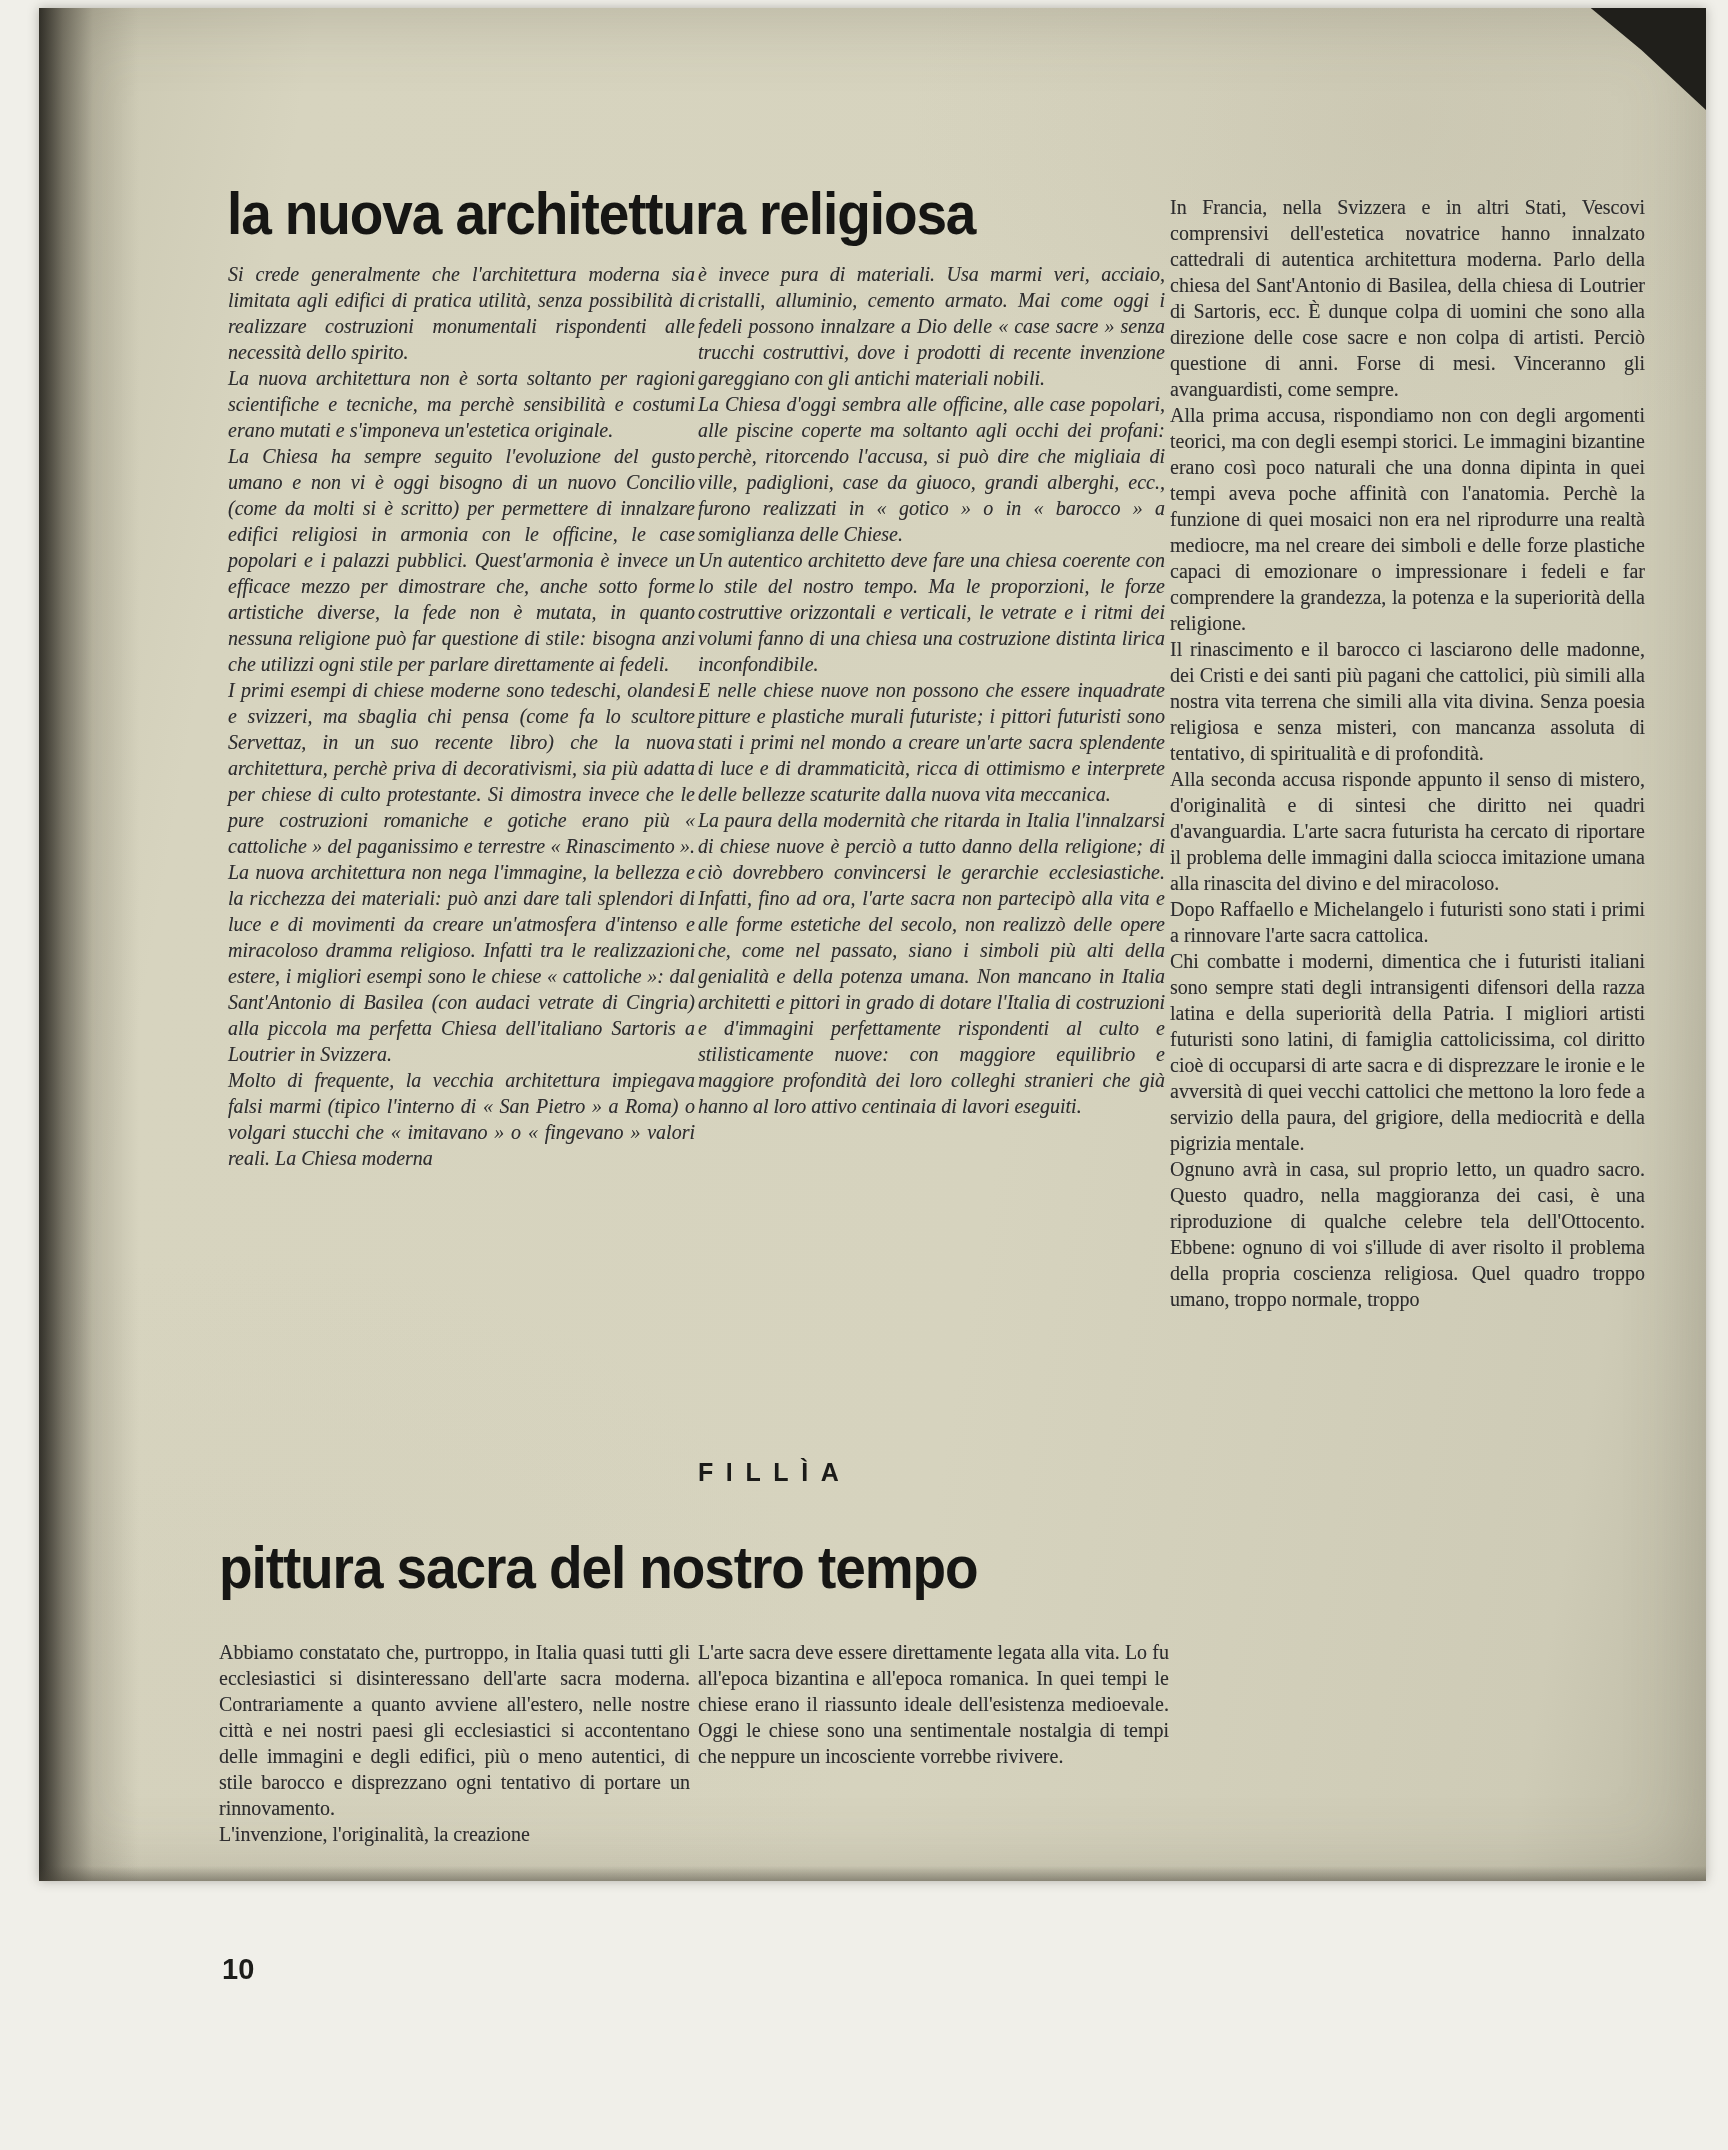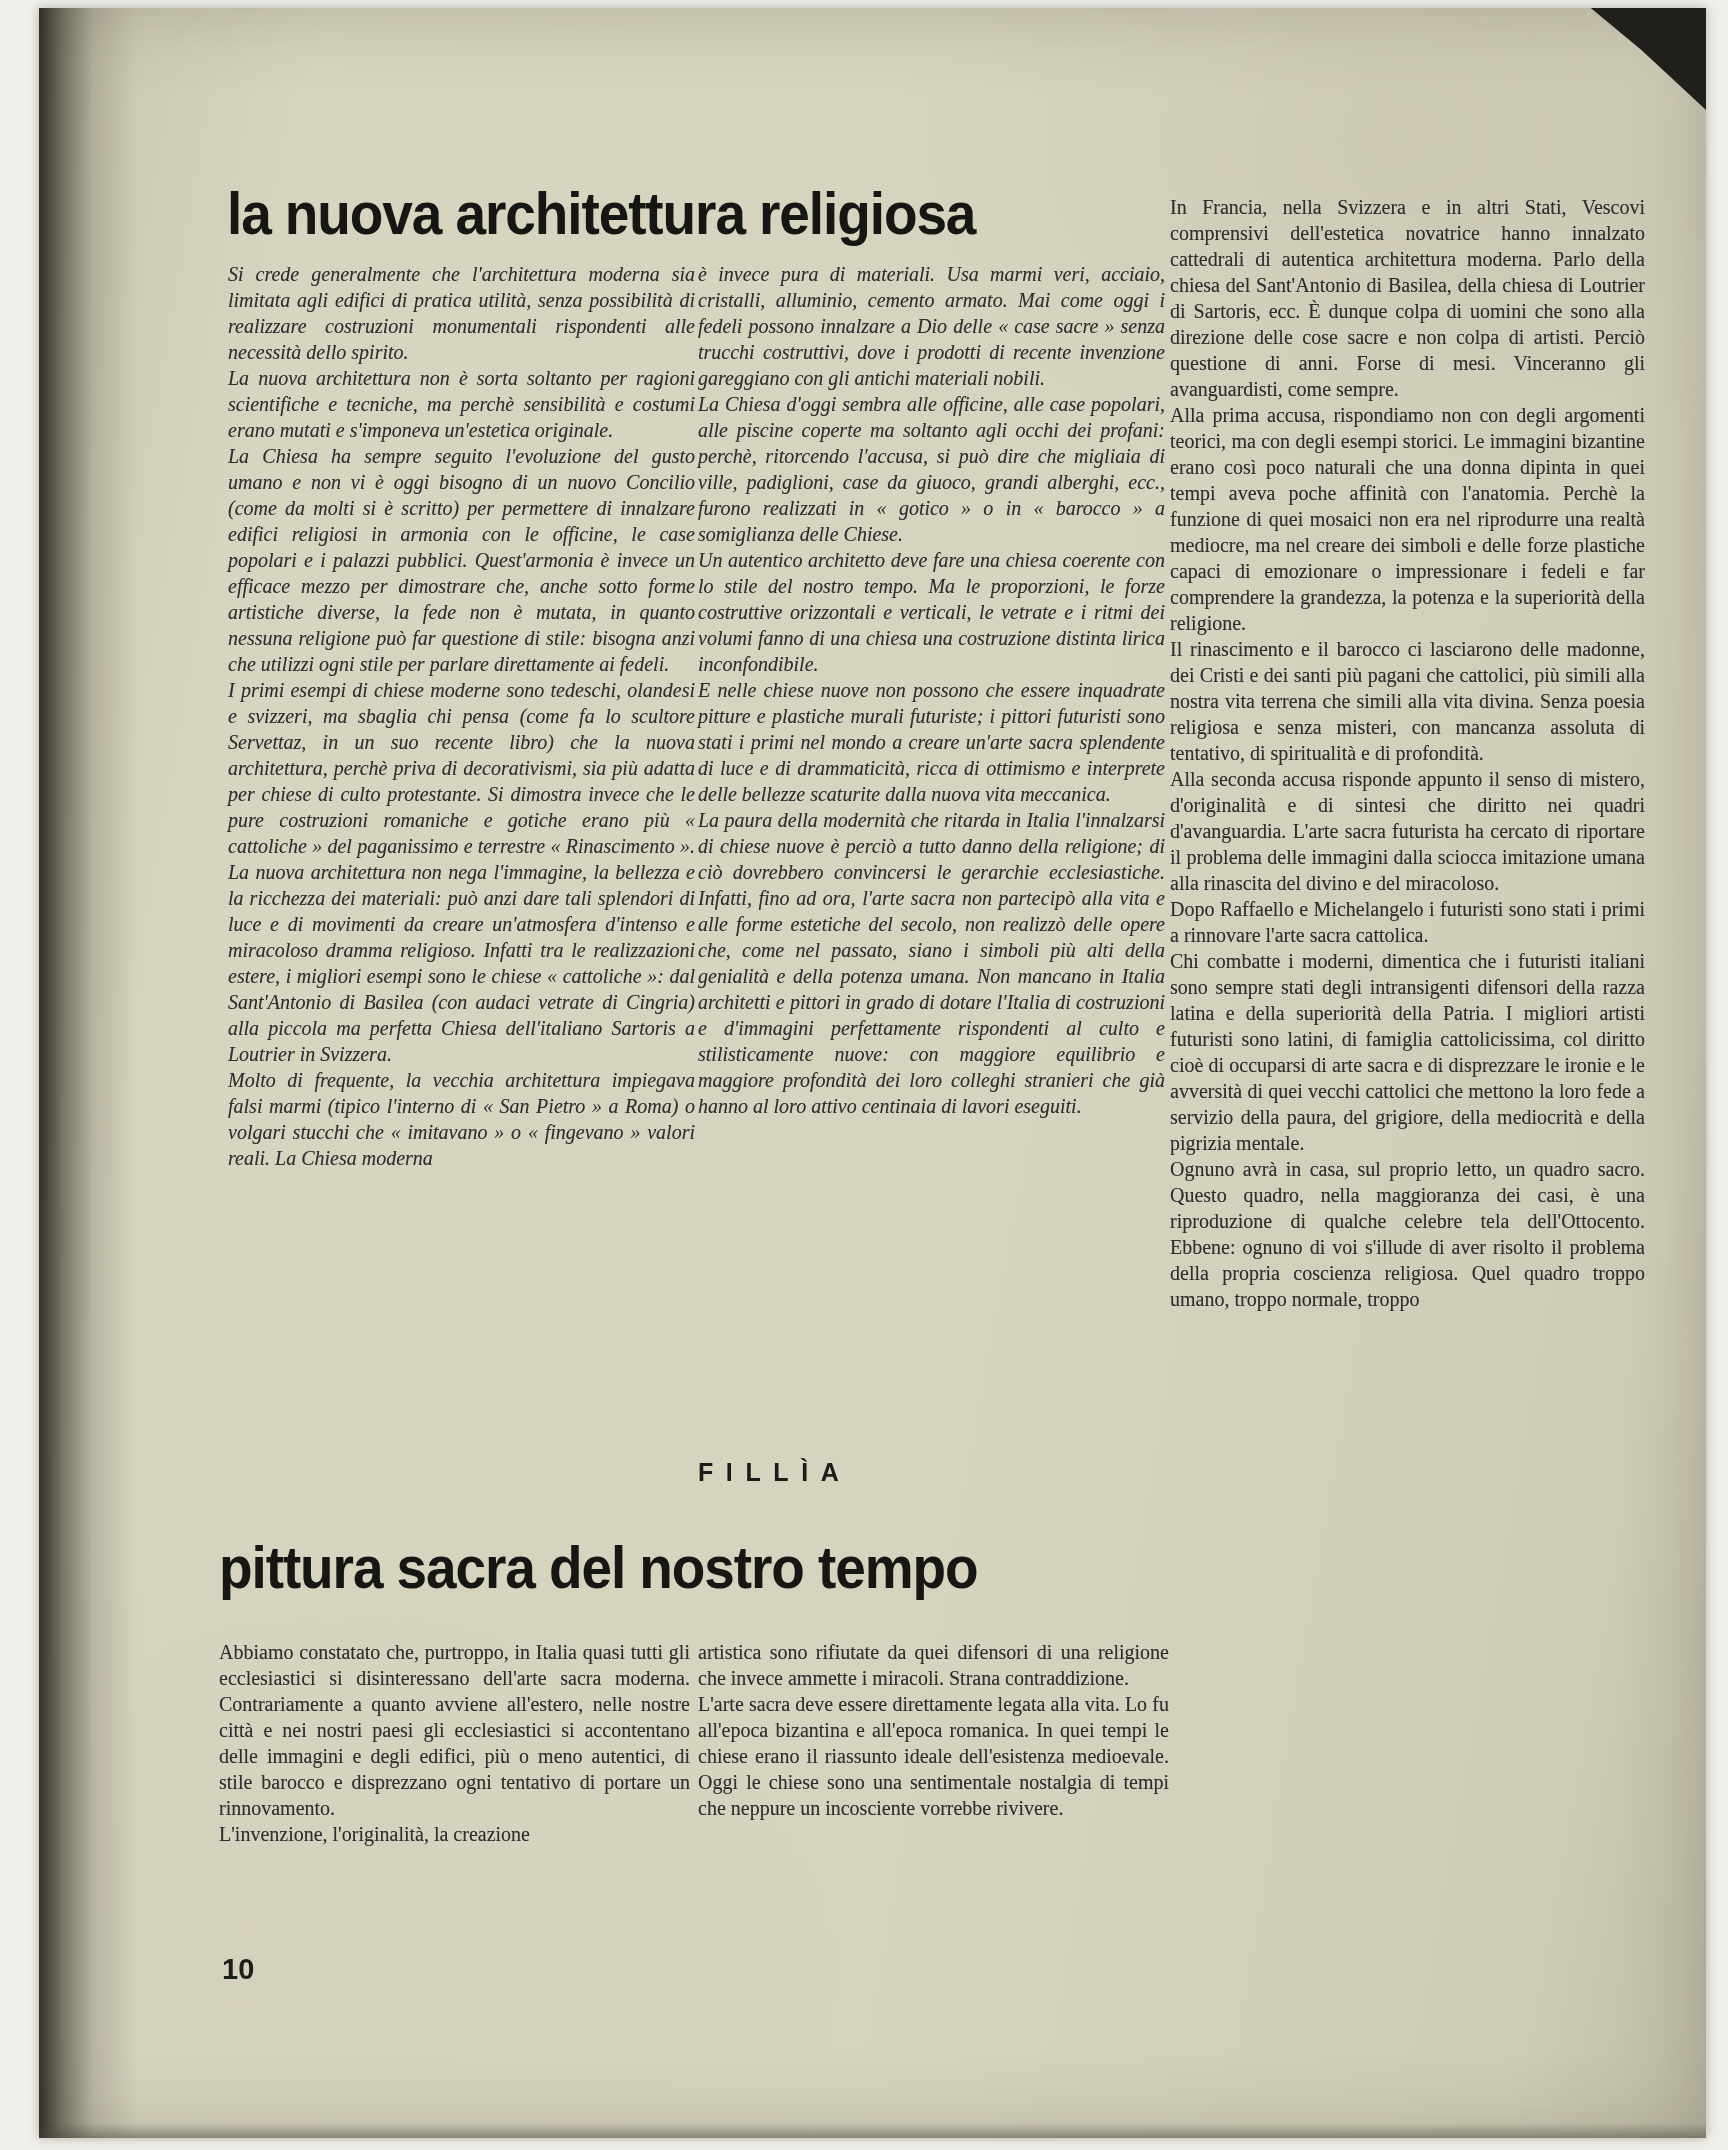--- a/index.html
+++ b/index.html
@@ -9,21 +9,21 @@
     font-family: "Liberation Serif", serif;
   }
   .scan {
     position: relative;
     width: 1728px; height: 2151px;
     overflow: hidden;
   }
   .paper {
     position: absolute;
     left: 39px; top: 8px;
-    width: 1667px; height: 2130px;
+    width: 1667px; height: 1873px;
     background:
       radial-gradient(799px 571px at 82% 6%, rgba(186,181,160,0.30), rgba(0,0,0,0) 62%),
       radial-gradient(1027px 799px at 12% 92%, rgba(206,202,182,0.28), rgba(0,0,0,0) 60%),
       linear-gradient(100deg, #c8c5af 0%, #d7d4bf 14%, #d6d3be 58%, #cecbb6 90%, #bdbaa5 100%);
     box-shadow: inset 0 0 80px rgba(88,84,68,0.30), 0 0 10.3px rgba(60,58,50,0.35);
   }
   .edge-left {
     position: absolute; left: 0; top: 0;
     width: 100px; height: 100%;
     background: linear-gradient(90deg,
@@ -121,21 +121,20 @@
     <div class="sig">FILLÌA</div>
 
     <h2 class="title t2">pittura sacra del nostro tempo</h2>
 
     <div class="col a2 b1">
       <p>Abbiamo constatato che, purtroppo, in Italia quasi tutti gli ecclesiastici si disinteressano dell'arte sacra moderna. Contrariamente a quanto avviene all'estero, nelle nostre città e nei nostri paesi gli ecclesiastici si accontentano delle immagini e degli edifici, più o meno autentici, di stile barocco e disprezzano ogni tentativo di portare un rinnovamento.</p>
       <p>L'invenzione, l'originalità, la creazione</p>
     </div>
 
     <div class="col a2 b2">
-      <p>artistica sono rifiutate da quei difensori di una religione che invece ammette i miracoli. Strana contraddizione.</p>
       <p>L'arte sacra deve essere direttamente legata alla vita. Lo fu all'epoca bizantina e all'epoca romanica. In quei tempi le chiese erano il riassunto ideale dell'esistenza medioevale. Oggi le chiese sono una sentimentale nostalgia di tempi che neppure un incosciente vorrebbe rivivere.</p>
     </div>
 
     <div class="col a2 c3">
       <p>In Francia, nella Svizzera e in altri Stati, Vescovi comprensivi dell'estetica novatrice hanno innalzato cattedrali di autentica architettura moderna. Parlo della chiesa del Sant'Antonio di Basilea, della chiesa di Loutrier di Sartoris, ecc. È dunque colpa di uomini che sono alla direzione delle cose sacre e non colpa di artisti. Perciò questione di anni. Forse di mesi. Vinceranno gli avanguardisti, come sempre.</p>
       <p>Alla prima accusa, rispondiamo non con degli argomenti teorici, ma con degli esempi storici. Le immagini bizantine erano così poco naturali che una donna dipinta in quei tempi aveva poche affinità con l'anatomia. Perchè la funzione di quei mosaici non era nel riprodurre una realtà mediocre, ma nel creare dei simboli e delle forze plastiche capaci di emozionare o impressionare i fedeli e far comprendere la grandezza, la potenza e la superiorità della religione.</p>
       <p>Il rinascimento e il barocco ci lasciarono delle madonne, dei Cristi e dei santi più pagani che cattolici, più simili alla nostra vita terrena che simili alla vita divina. Senza poesia religiosa e senza misteri, con mancanza assoluta di tentativo, di spiritualità e di profondità.</p>
       <p>Alla seconda accusa risponde appunto il senso di mistero, d'originalità e di sintesi che diritto nei quadri d'avanguardia. L'arte sacra futurista ha cercato di riportare il problema delle immagini dalla sciocca imitazione umana alla rinascita del divino e del miracoloso.</p>
       <p>Dopo Raffaello e Michelangelo i futuristi sono stati i primi a rinnovare l'arte sacra cattolica.</p>
       <p>Chi combatte i moderni, dimentica che i futuristi italiani sono sempre stati degli intransigenti difensori della razza latina e della superiorità della Patria. I migliori artisti futuristi sono latini, di famiglia cattolicissima, col diritto cioè di occuparsi di arte sacra e di disprezzare le ironie e le avversità di quei vecchi cattolici che mettono la loro fede a servizio della paura, del grigiore, della mediocrità e della pigrizia mentale.</p>

